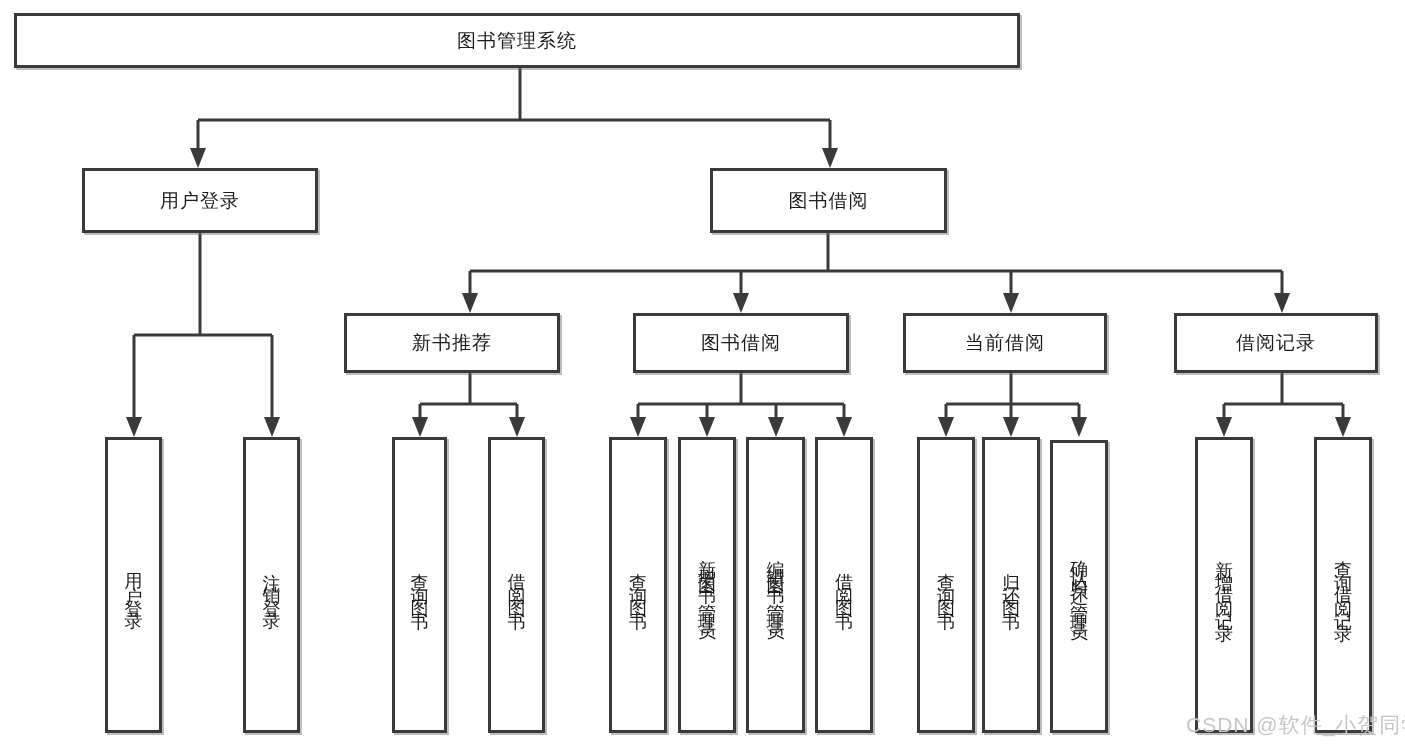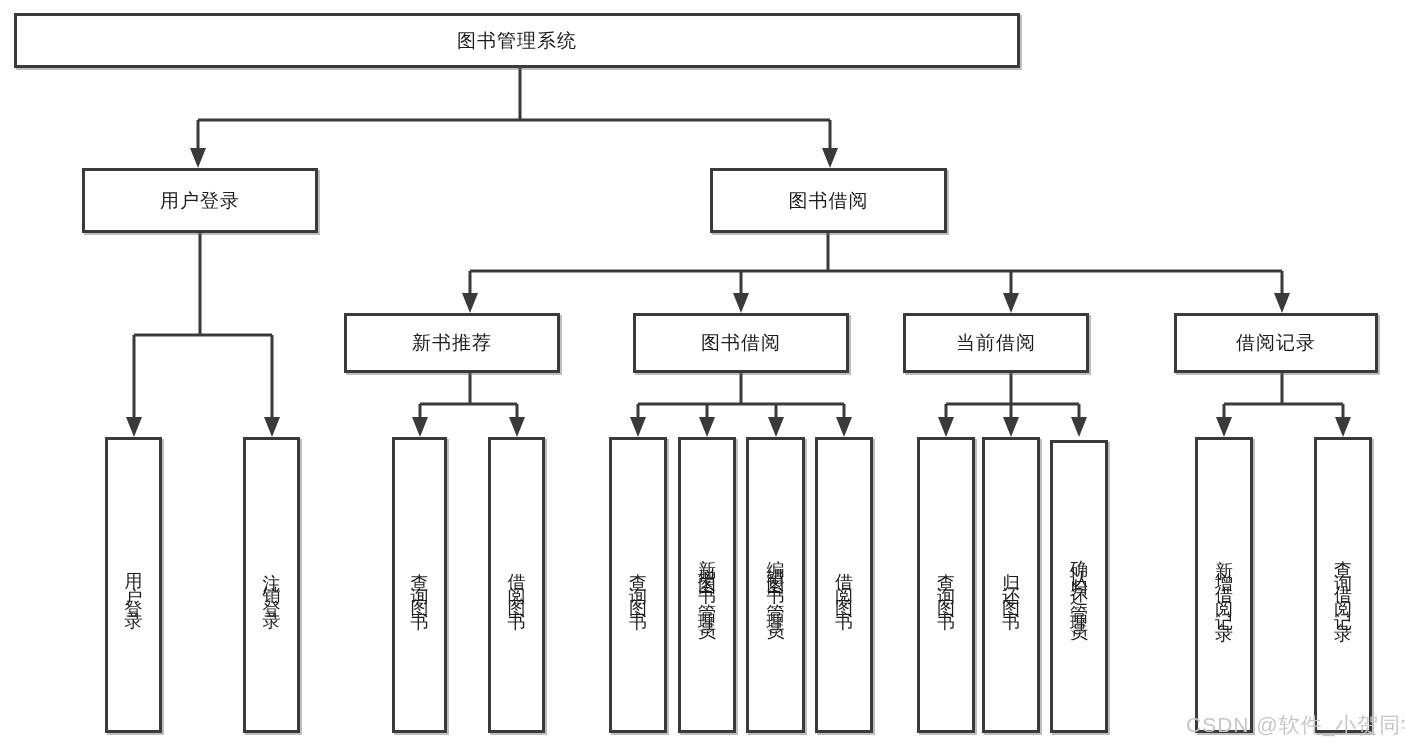--- a/index.html
+++ b/index.html
@@ -102,21 +102,21 @@
   <div class="node" style="left:710px; top:168px; width:237px; height:65px;">
     <span class="hlabel">图书借阅</span>
   </div>
 
   <div class="node" style="left:344px; top:313px; width:216px; height:60px;">
     <span class="hlabel">新书推荐</span>
   </div>
   <div class="node" style="left:633px; top:313px; width:216px; height:60px;">
     <span class="hlabel">图书借阅</span>
   </div>
-  <div class="node" style="left:903px; top:313px; width:186px; height:60px;justify-content:center;">
+  <div class="node" style="left:903px; top:313px; width:204px; height:60px;justify-content:center;">
     <span class="hlabel">当前借阅</span>
   </div>
   <div class="node" style="left:1174px; top:313px; width:204px; height:60px;">
     <span class="hlabel">借阅记录</span>
   </div>
 
   <div class="node" style="left:105px; top:437px; width:57px; height:296px;">
     <span class="vtext">用户登录</span>
   </div>
   <div class="node" style="left:243px; top:437px; width:57px; height:296px;">

